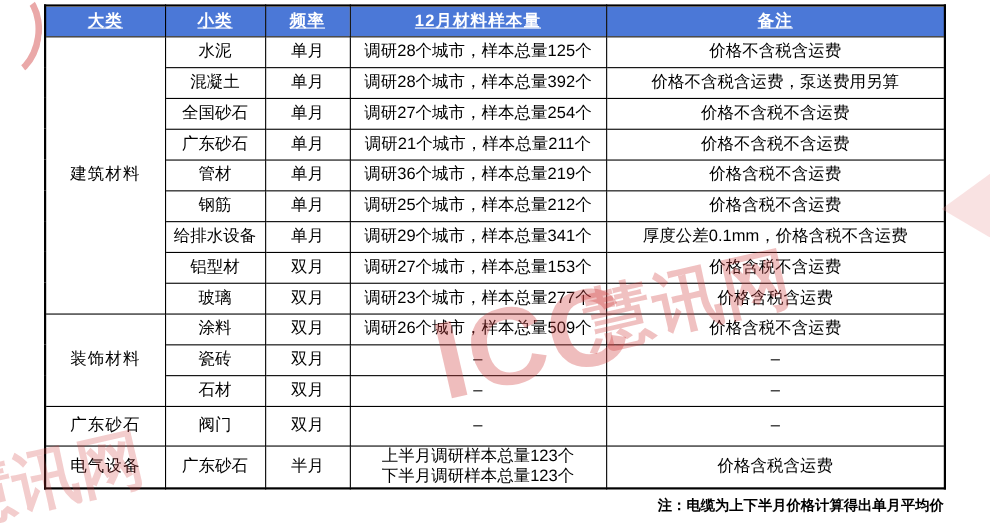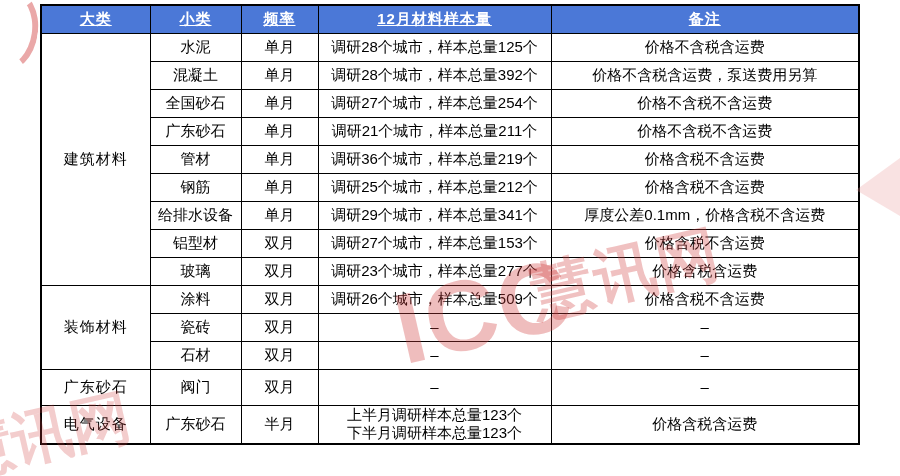--- a/index.html
+++ b/index.html
@@ -234,14 +234,15 @@
           <td rowspan="1" class="cat">电气设备</td>
           <td>广东砂石</td>
           <td>半月</td>
           <td>上半月调研样本总量123个
 下半月调研样本总量123个</td>
           <td>价格含税含运费</td>
         </tr>
       </tbody>
   </table>
 
+  <div class="footnote">注：电缆为上下半月价格计算得出单月平均价</div>
 
 </div>
 
 </body></html>

